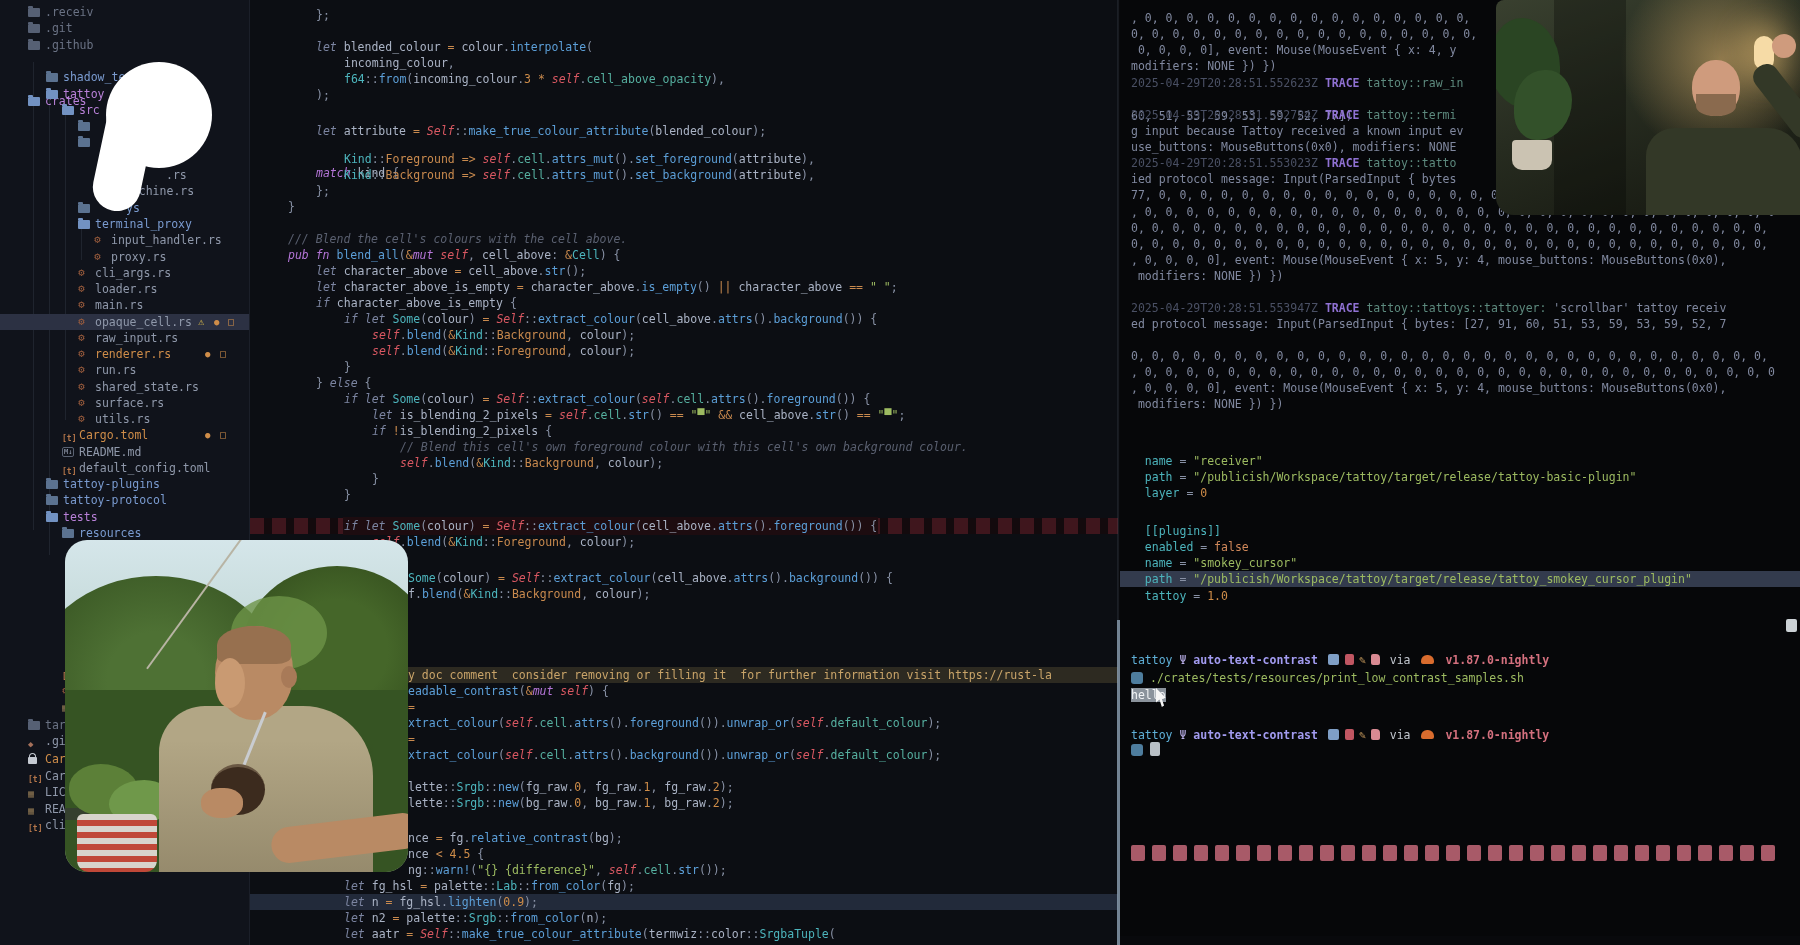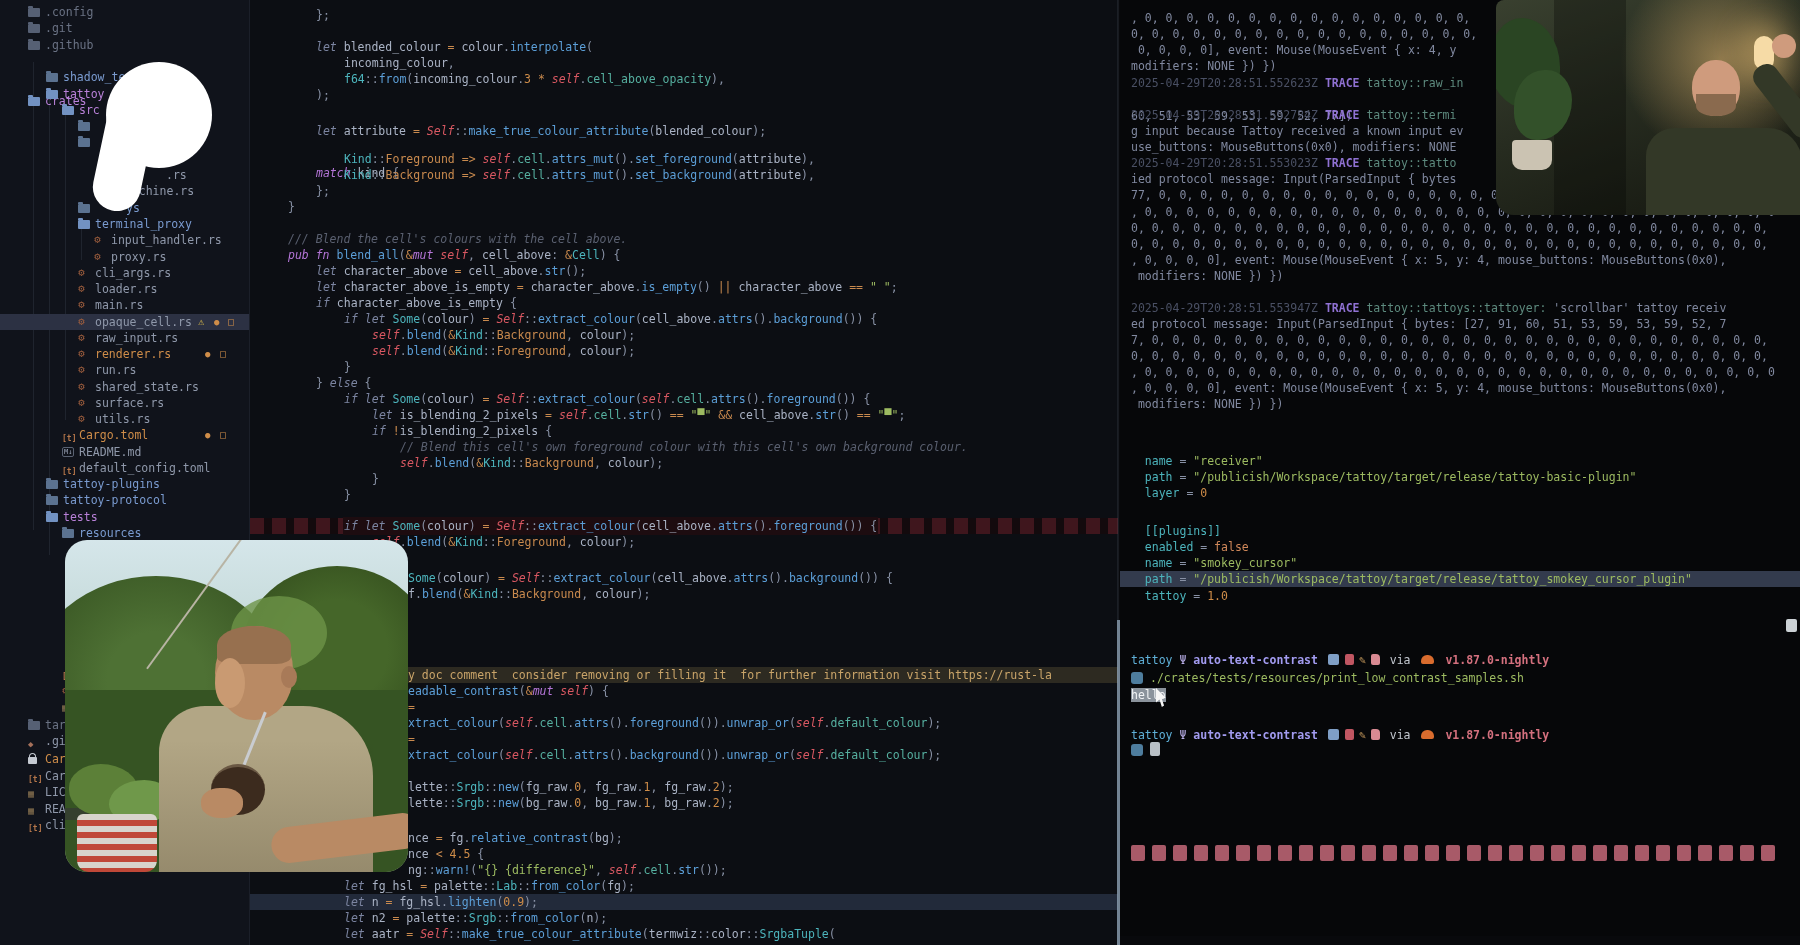--- a/index.html
+++ b/index.html
@@ -113,21 +113,21 @@
 <body>
 
 <div id="screen">
   <div id="tree">
     <div class="guide" style="left:33px;top:62px;height:468px"></div>
     <div class="guide" style="left:49px;top:95px;height:460px"></div>
     <div class="guide" style="left:65px;top:112px;height:308px"></div>
     <div class="guide" style="left:81px;top:226px;height:34px"></div>
   <div class="trow" style="top: 4px;">
         <span class="fi fi-folder" style="background: rgb(86, 96, 116); left: 28px;"></span>
-        <span class="tlabel c-g" style="left: 45px;">.config</span>
+        <span class="tlabel c-g" style="left: 45px;">.receiv</span>
       </div>
       <div class="trow" style="top: 20px;">
         <span class="fi fi-folder" style="background: rgb(86, 96, 116); left: 28px;"></span>
         <span class="tlabel c-g" style="left: 45px;">.git</span>
       </div>
       <div class="trow" style="top: 37px;">
         <span class="fi fi-folder" style="background: rgb(86, 96, 116); left: 28px;"></span>
         <span class="tlabel c-g" style="left: 45px;">.github</span>
       </div>
       <div class="trow" style="top: 53px; margin-top: 40px;">
@@ -355,21 +355,20 @@
       <div class="trml" style="top: 155px;"><span class="t-td">2025-04-29T20:28:51.553023Z </span><span class="t-tt">TRACE </span><span class="t-tm">tattoy::tatto</span></div>
       <div class="trml" style="top: 171px;"><span class="t-tl">ied protocol message: Input(ParsedInput { bytes</span></div>
       <div class="trml" style="top: 187px;"><span class="t-tl">77, 0, 0, 0, 0, 0, 0, 0, 0, 0, 0, 0, 0, 0, 0, 0, 0, 0, 0, 0, 0, 0,</span></div>
       <div class="trml" style="top: 204px;"><span class="t-tl">, 0, 0, 0, 0, 0, 0, 0, 0, 0, 0, 0, 0, 0, 0, 0, 0, 0, 0, 0, 0, 0, 0, 0, 0, 0, 0, 0, 0, 0, 0, 0</span></div>
       <div class="trml" style="top: 220px;"><span class="t-tl">0, 0, 0, 0, 0, 0, 0, 0, 0, 0, 0, 0, 0, 0, 0, 0, 0, 0, 0, 0, 0, 0, 0, 0, 0, 0, 0, 0, 0, 0, 0,</span></div>
       <div class="trml" style="top: 236px;"><span class="t-tl">0, 0, 0, 0, 0, 0, 0, 0, 0, 0, 0, 0, 0, 0, 0, 0, 0, 0, 0, 0, 0, 0, 0, 0, 0, 0, 0, 0, 0, 0, 0,</span></div>
       <div class="trml" style="top: 252px;"><span class="t-tl">, 0, 0, 0, 0], event: Mouse(MouseEvent { x: 5, y: 4, mouse_buttons: MouseButtons(0x0),</span></div>
       <div class="trml" style="top: 268px;"><span class="t-tl"> modifiers: NONE }) })</span></div>
       <div class="trml" style="top: 300px;"><span class="t-td">2025-04-29T20:28:51.553947Z </span><span class="t-tt">TRACE </span><span class="t-tm">tattoy::tattoys::tattoyer: </span><span class="t-tl">'scrollbar' tattoy receiv</span></div>
       <div class="trml" style="top: 316px;"><span class="t-tl">ed protocol message: Input(ParsedInput { bytes: [27, 91, 60, 51, 53, 59, 53, 59, 52, 7</span></div>
-      <div class="trml" style="top: 332px;"><span class="t-tl">7, 0, 0, 0, 0, 0, 0, 0, 0, 0, 0, 0, 0, 0, 0, 0, 0, 0, 0, 0, 0, 0, 0, 0, 0, 0, 0, 0, 0, 0, 0,</span></div>
       <div class="trml" style="top: 348px;"><span class="t-tl">0, 0, 0, 0, 0, 0, 0, 0, 0, 0, 0, 0, 0, 0, 0, 0, 0, 0, 0, 0, 0, 0, 0, 0, 0, 0, 0, 0, 0, 0, 0,</span></div>
       <div class="trml" style="top: 364px;"><span class="t-tl">, 0, 0, 0, 0, 0, 0, 0, 0, 0, 0, 0, 0, 0, 0, 0, 0, 0, 0, 0, 0, 0, 0, 0, 0, 0, 0, 0, 0, 0, 0, 0</span></div>
       <div class="trml" style="top: 380px;"><span class="t-tl">, 0, 0, 0, 0], event: Mouse(MouseEvent { x: 5, y: 4, mouse_buttons: MouseButtons(0x0),</span></div>
       <div class="trml" style="top: 396px;"><span class="t-tl"> modifiers: NONE }) })</span></div>
       <div class="trml" style="top: 453px;"><span class="t-tk">  name </span><span class="t-te">= </span><span class="t-ts">"receiver"</span></div>
       <div class="trml" style="top: 469px;"><span class="t-tk">  path </span><span class="t-te">= </span><span class="t-ts">"/publicish/Workspace/tattoy/target/release/tattoy-basic-plugin"</span></div>
       <div class="trml" style="top: 485px;"><span class="t-tk">  layer </span><span class="t-te">= </span><span class="t-tn">0</span></div>
       <div class="trml" style="top: 523px;"><span class="t-tp">  [[plugins]]</span></div>
       <div class="trml" style="top: 539px;"><span class="t-tk">  enabled </span><span class="t-te">= </span><span class="t-tb">false</span></div>
       <div class="trml" style="top: 555px;"><span class="t-tk">  name </span><span class="t-te">= </span><span class="t-ts">"smokey_cursor"</span></div>

